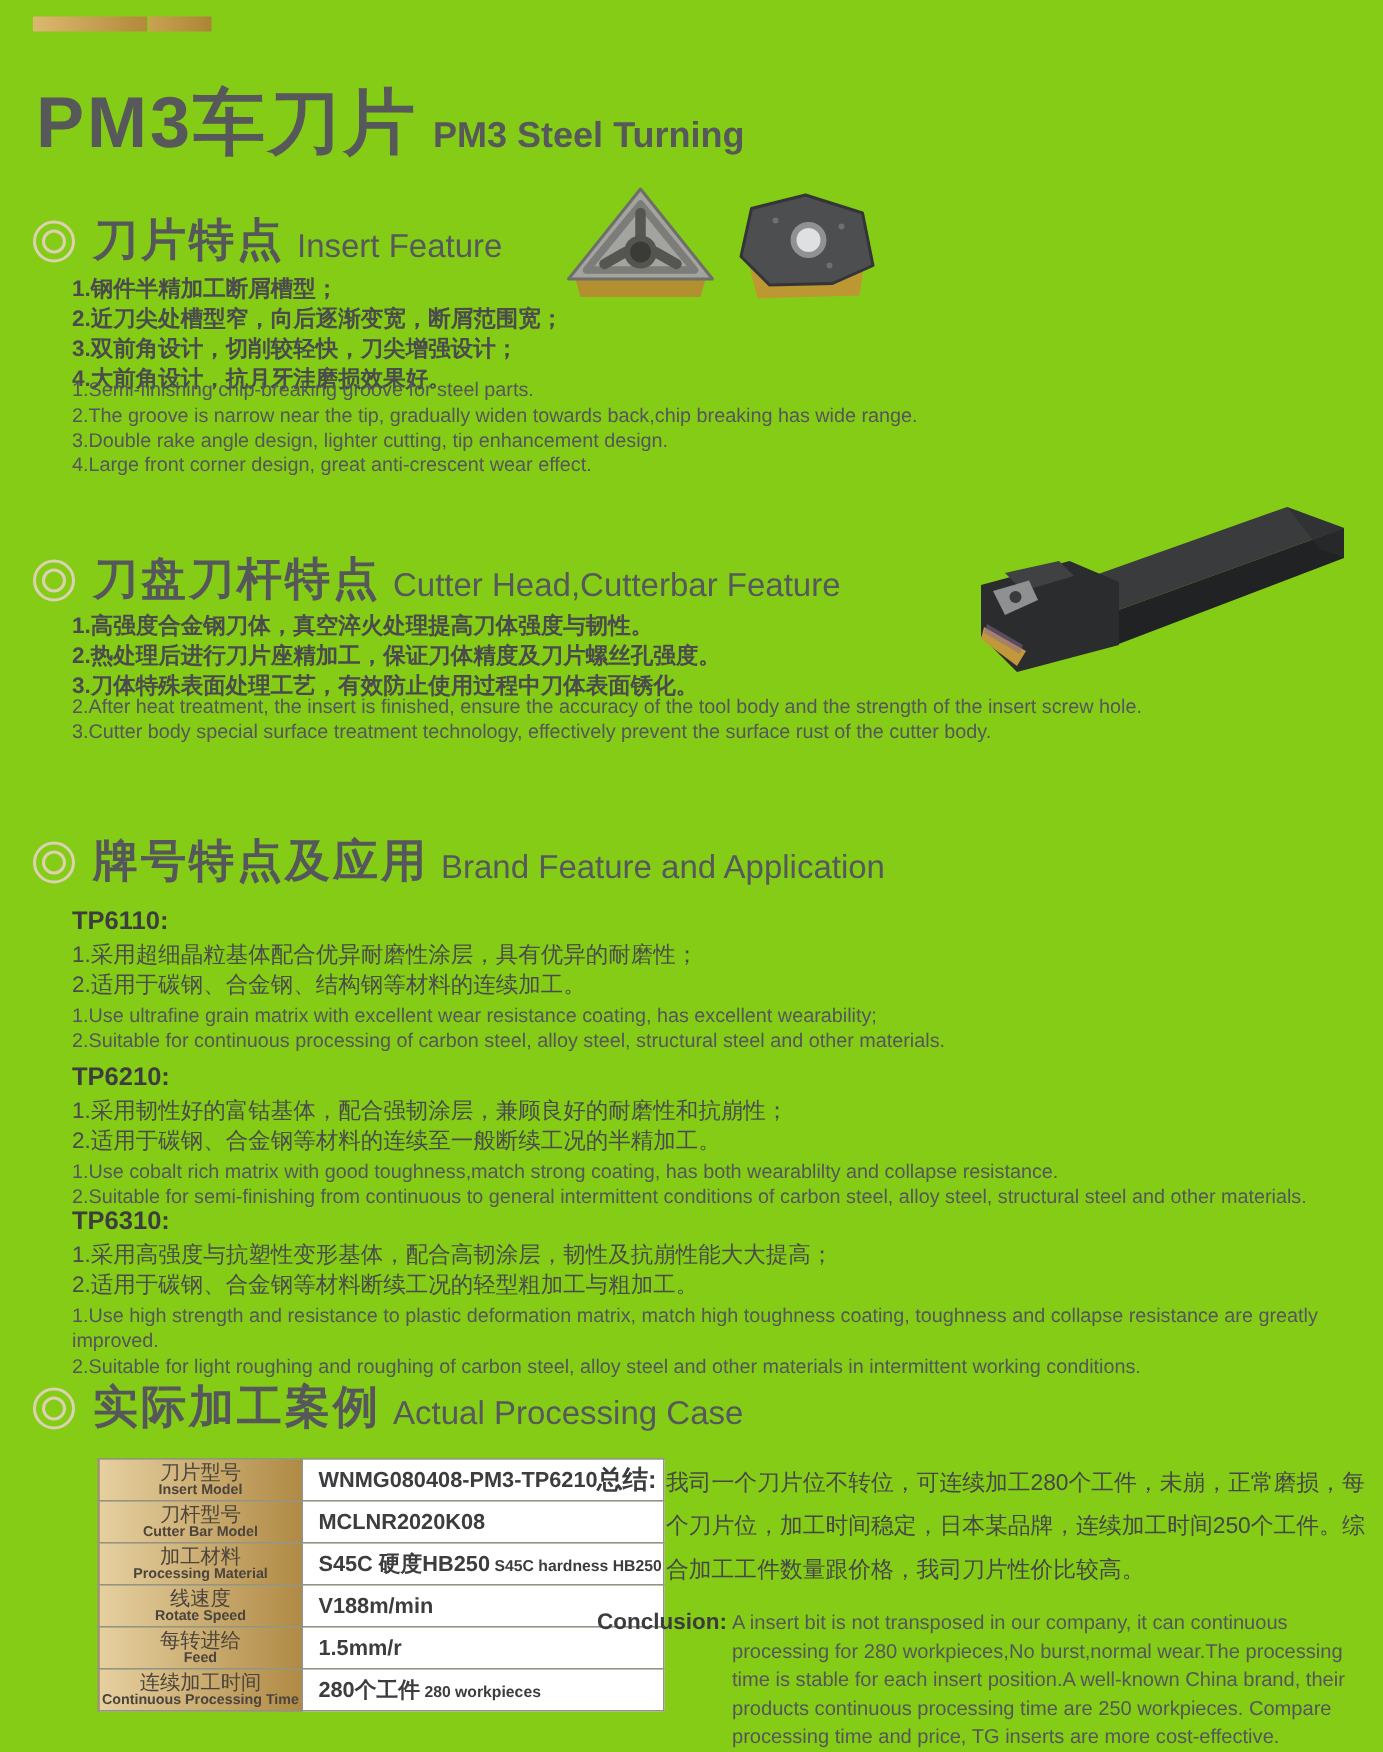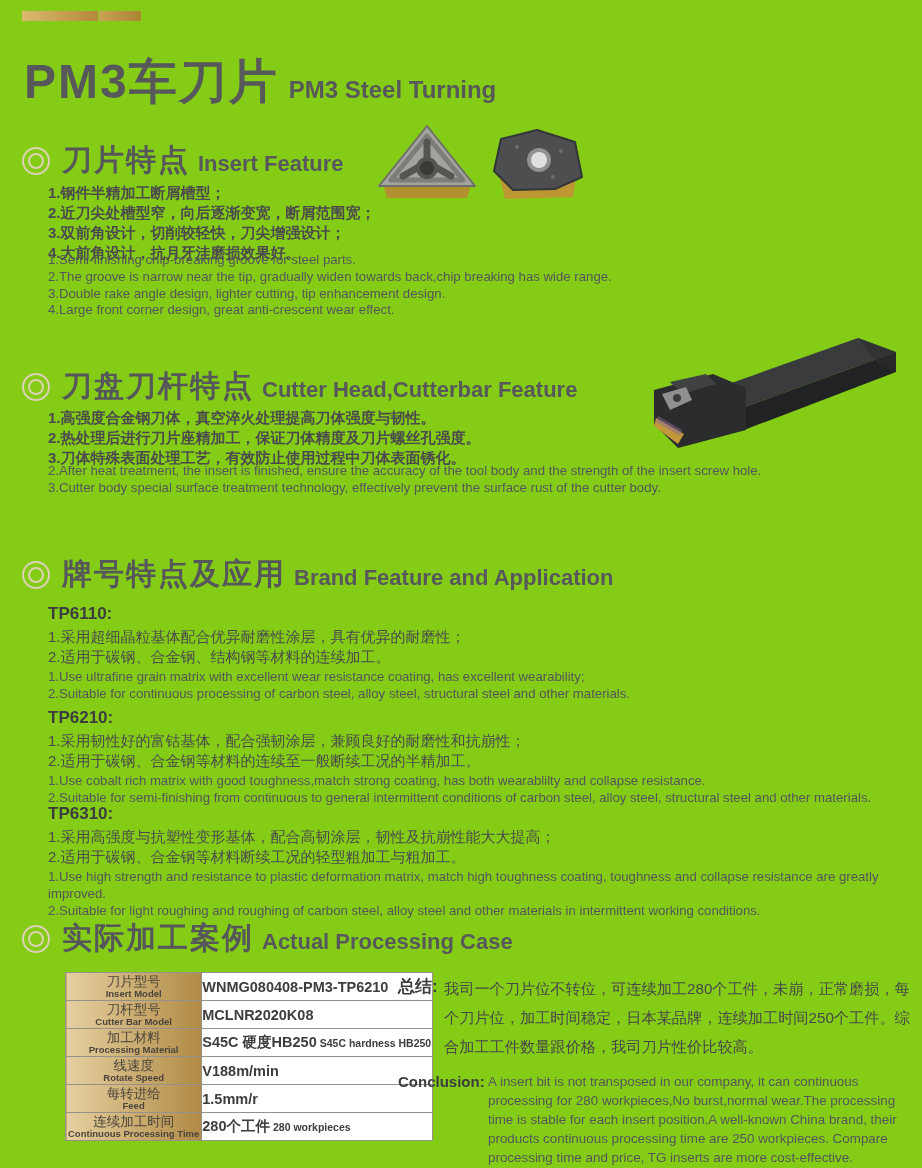--- a/index.html
+++ b/index.html
@@ -15,38 +15,38 @@
   .title-row{position:absolute;left:24px;top:50px;display:flex;align-items:baseline;}
   .title-cn{font-size:48px;font-weight:800;color:#57585a;letter-spacing:2px;}
   .title-en{font-size:24px;font-weight:700;color:#57585a;margin-left:10px;}
 
   
   .sec-head{position:absolute;display:flex;align-items:center;}
   .ring{width:24px;height:24px;border:2px solid #ddd1b4;border-radius:50%;
         display:flex;align-items:center;justify-content:center;flex:0 0 auto;}
   .ring-inner{width:12px;height:12px;border:2px solid #ddd1b4;border-radius:50%;}
   .h-cn{font-size:30px;font-weight:700;color:#56575a;letter-spacing:2px;margin-left:12px;}
-  .h-en{font-size:22px;font-weight:700;color:#57585b;margin-left:8px;position:relative;top:3px;}
+  .h-en{font-size:22px;font-weight:400;color:#57585b;margin-left:8px;position:relative;top:3px;}
 
   .cn-list{position:absolute;left:48px;font-size:15px;font-weight:700;color:#4b4b4d;line-height:20px;}
   .en-list{position:absolute;left:48px;font-size:13.2px;font-weight:400;color:#55565a;line-height:16.8px;}
 
   .brand-block{position:absolute;left:48px;}
   .brand-name{font-size:17px;font-weight:800;color:#3d3d3f;margin-bottom:3px;}
   .brand-cn{font-size:15px;font-weight:400;color:#4b4b4d;line-height:20px;}
   .brand-en{font-size:13.2px;font-weight:400;color:#55565a;line-height:16.8px;margin-top:2px;}
 
   
   .case-table{position:absolute;left:65px;top:972px;border-collapse:collapse;}
   .case-table td{border:1px solid #96918a;height:25px;}
   .case-table .lbl{width:122px;background:linear-gradient(90deg,#e6d0a0,#b08a45);
         text-align:center;padding:1px 2px;}
   .case-table .lbl .l-cn{display:block;font-size:13.5px;font-weight:400;color:#4a443b;line-height:14px;}
   .case-table .lbl .l-en{display:block;font-size:9.5px;font-weight:700;color:#4a443b;line-height:10px;white-space:nowrap;}
-  .case-table .val{width:202px;padding-left:0;background:#fff;font-size:14.5px;font-weight:700;color:#3d3d3f;white-space:nowrap;}
+  .case-table .val{width:202px;padding-left:10px;background:#fff;font-size:14.5px;font-weight:700;color:#3d3d3f;white-space:nowrap;}
   .case-table .val .note{font-size:10.5px;font-weight:700;margin-left:3px;}
 
   
   .summary{position:absolute;left:398px;top:974px;width:520px;}
   .summary .lab{position:absolute;left:0;top:1px;font-size:17px;font-weight:800;color:#3c3c3e;}
   .summary .txt{display:block;padding-left:46px;font-size:15.2px;font-weight:400;color:#47474a;line-height:29px;}
 
   .conclusion{position:absolute;left:398px;top:1072px;width:524px;}
   .conclusion .lab{position:absolute;left:0;top:1px;font-size:15px;font-weight:700;color:#3c3c3e;}
   .conclusion .txt{display:block;padding-left:90px;font-size:13.4px;color:#55565a;line-height:19px;}

